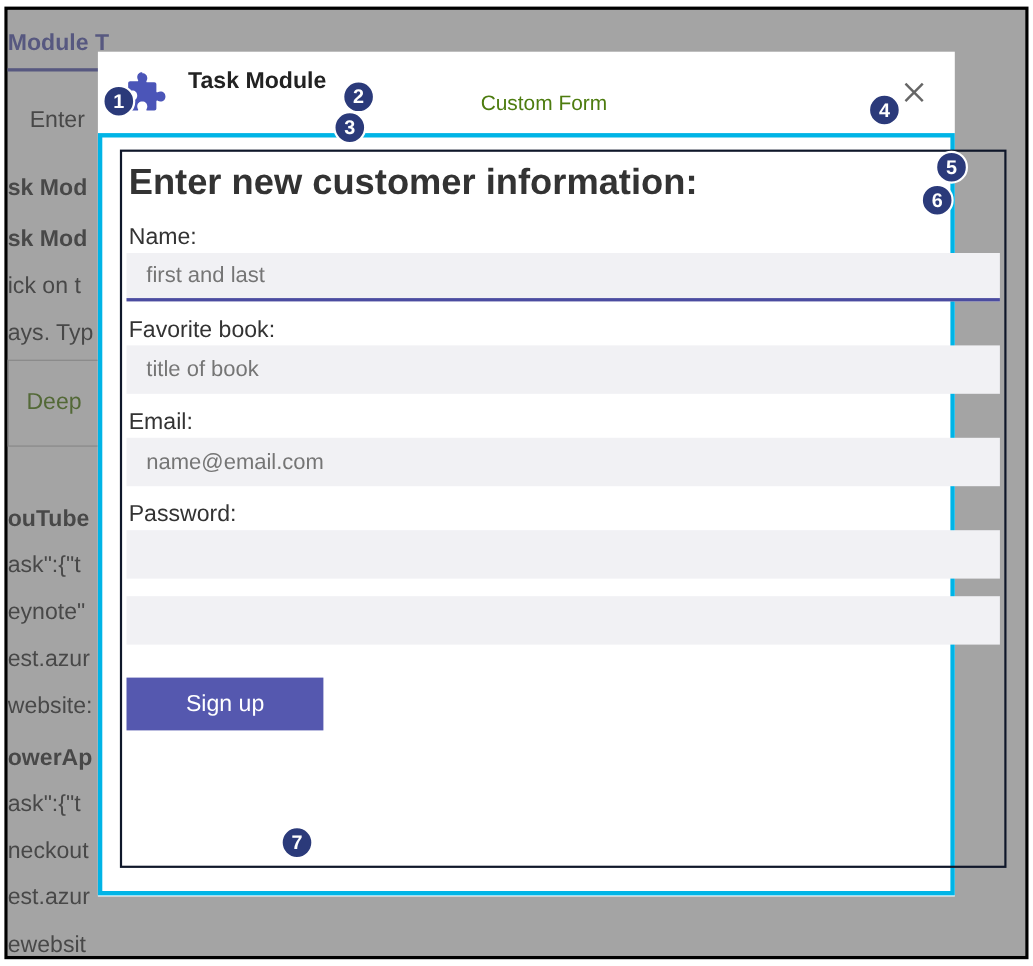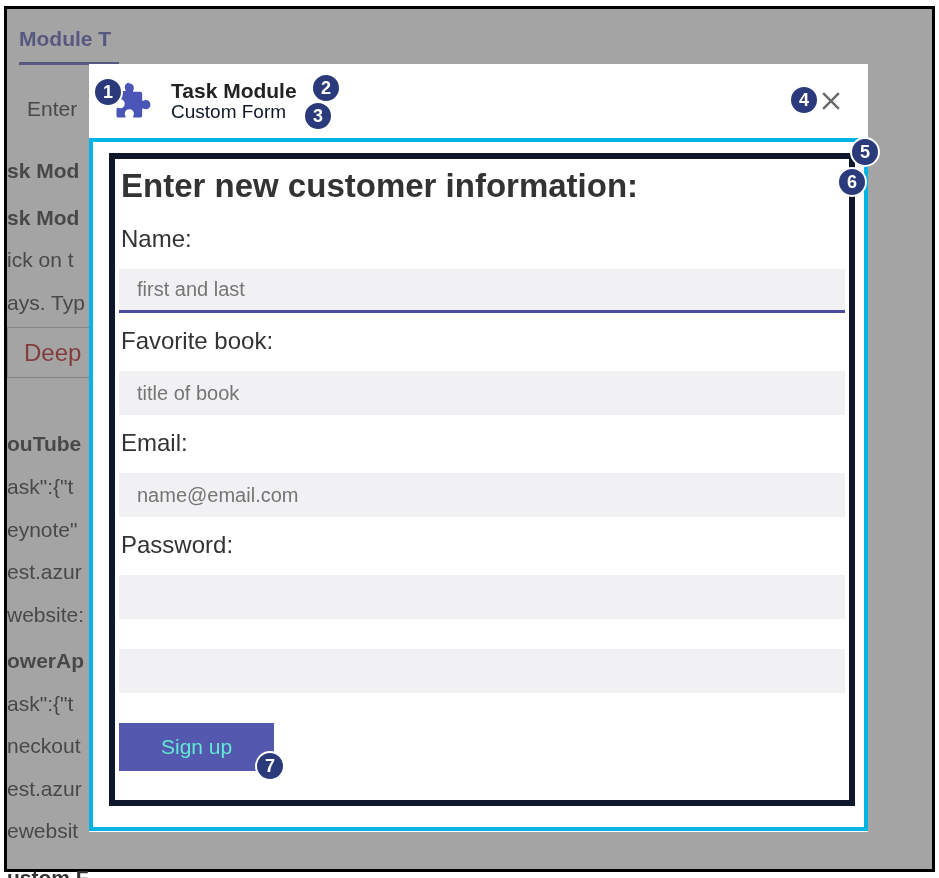--- a/index.html
+++ b/index.html
@@ -25,104 +25,104 @@
       color: #333;
       font-size: 21px;
       line-height: 1.55;
     }
     .bg-tab {
       color: #5558af;
       font-weight: 600;
       border-bottom: 3px solid #5558af;
       display: inline-block;
       padding: 4px 8px 6px 0;
-      margin-left: 12px;
+      margin-left: 0;
     }
     .bg-line { display: block; margin-top: 10px; white-space: nowrap; overflow: hidden; }
     .bg-bold { font-weight: 700; }
-    .bg-btn { border: 1px solid #bbb; display: inline-block; padding: 6px 16px; margin-top: 8px; font-size: 24px; color: #b91c1c; }
+    .bg-btn { border: 1px solid #bbb; display: inline-block; padding: 22px 16px; margin-top: 8px; font-size: 21px; color: #4d7c0f; }
     .overlay {
       position: absolute;
       top: 0; left: 0; width: 100%; height: 100%;
       background: rgba(90,90,90,0.55);
     }
 
     .modal {
       position: absolute;
-      top: 55px; left: 82px;
+      top: 38px; left: 82px;
       width: 779px;
       height: 768px;
       background: #fff;
     }
     .modal-header {
       display: flex;
       align-items: center;
       padding: 14px 24px 14px 22px;
       height: 74px;
     }
     .app-icon {
       width: 44px; height: 44px;
       margin-right: 16px;
       position: relative;
     }
     .app-icon svg { width: 44px; height: 44px; }
     .title-block { flex: 1; }
     .app-title { font-size: 21px; font-weight: 700; color: #222; }
-    .app-subtitle { font-size: 19px; color: #0f172a; margin-top: -2px; }
+    .app-subtitle { font-size: 19px; color: #4d7c0f; margin-top: -2px; text-align: center; }
     .close-icon {
       width: 26px; height: 26px;
       color: #666;
       cursor: pointer;
       display: flex; align-items: center; justify-content: center;
     }
     .close-icon svg { width: 18px; height: 18px; stroke: #666; stroke-width: 2; }
 
     .cyan-box {
       position: absolute;
       top: 74px; left: 0;
       width: 779px;
       height: 693px;
       border: 4px solid #00b4e6;
       background: #fff;
     }
     .red-box {
       position: absolute;
       top: 11px; left: 16px;
-      width: 746px;
+      width: 806px;
       height: 653px;
-      border: 6px solid #0f172a;
+      border: 2px solid #0f172a;
       padding: 8px 4px 12px 4px;
     }
     .form-heading {
       font-size: 33px;
       color: #333;
       font-weight: 600;
       margin-bottom: 20px;
       padding-left: 2px;
     }
     .field { margin-bottom: 14px; }
-    .field-label { font-size: 24px; color: #333; padding-left: 2px; }
+    .field-label { font-size: 21px; color: #333; padding-left: 2px; }
     .field-input {
       width: 100%;
       background: #f1f1f4;
       border: none;
       padding: 20px 18px;
       font-size: 20px;
       color: #888;
       outline: none;
-      margin-top: 16px;
+      margin-top: 2px;
       height: 44px;
       font-family: inherit;
     }
     .field-input.focused { border-bottom: 3px solid #4b4ca0; }
     .signup-btn {
       background: #5558af;
-      color: #5eead4;
+      color: #ffffff;
       border: none;
-      padding: 12px 42px;
+      padding: 12px 54px;
       font-size: 21px;
       margin-top: 16px;
       cursor: pointer;
       font-family: inherit;
     }
 
     .bubble {
       position: absolute;
       width: 30px; height: 30px;
       background: #2b3a7a;

